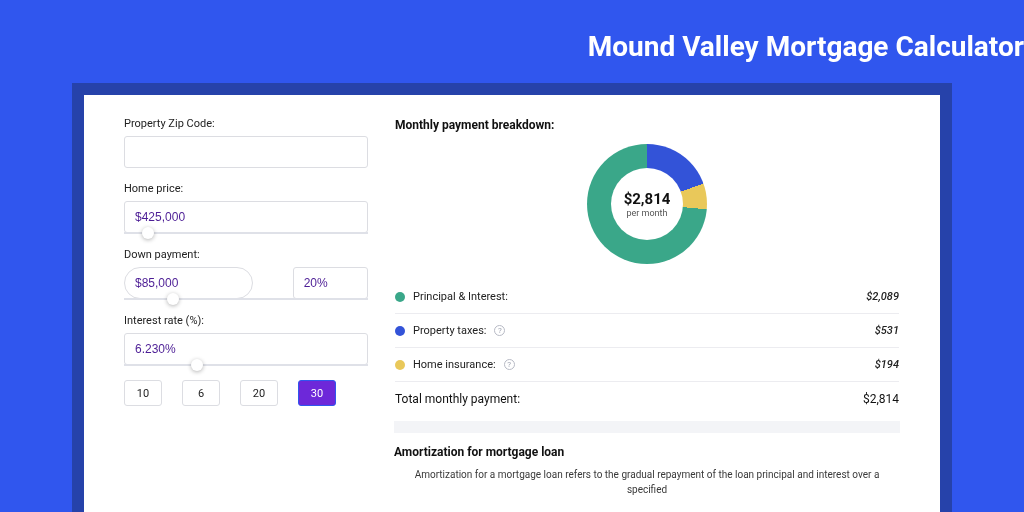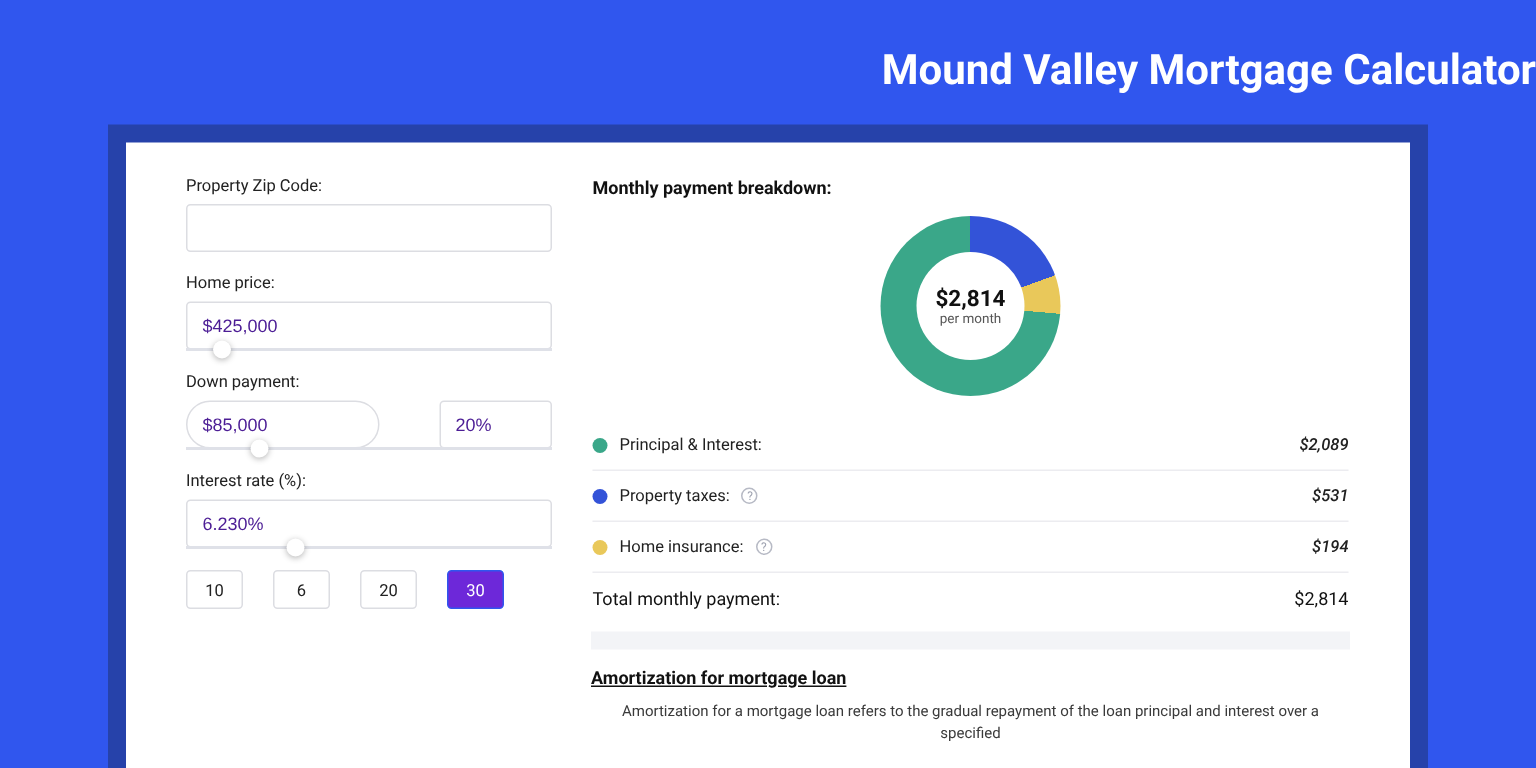--- a/index.html
+++ b/index.html
@@ -183,21 +183,20 @@
   }
   .amort {
     border-top: 12px solid #f3f4f7;
     padding-top: 12px;
   }
   .amort-head {
     font-size: 12px;
     font-weight: 700;
     color: #111;
     margin-bottom: 8px;
-    text-decoration: underline;
   }
   .amort-body {
     font-size: 10px;
     color: #3a3a3a;
     line-height: 1.5;
     text-align: center;
   }
 </style>
 </head>
 <body>

